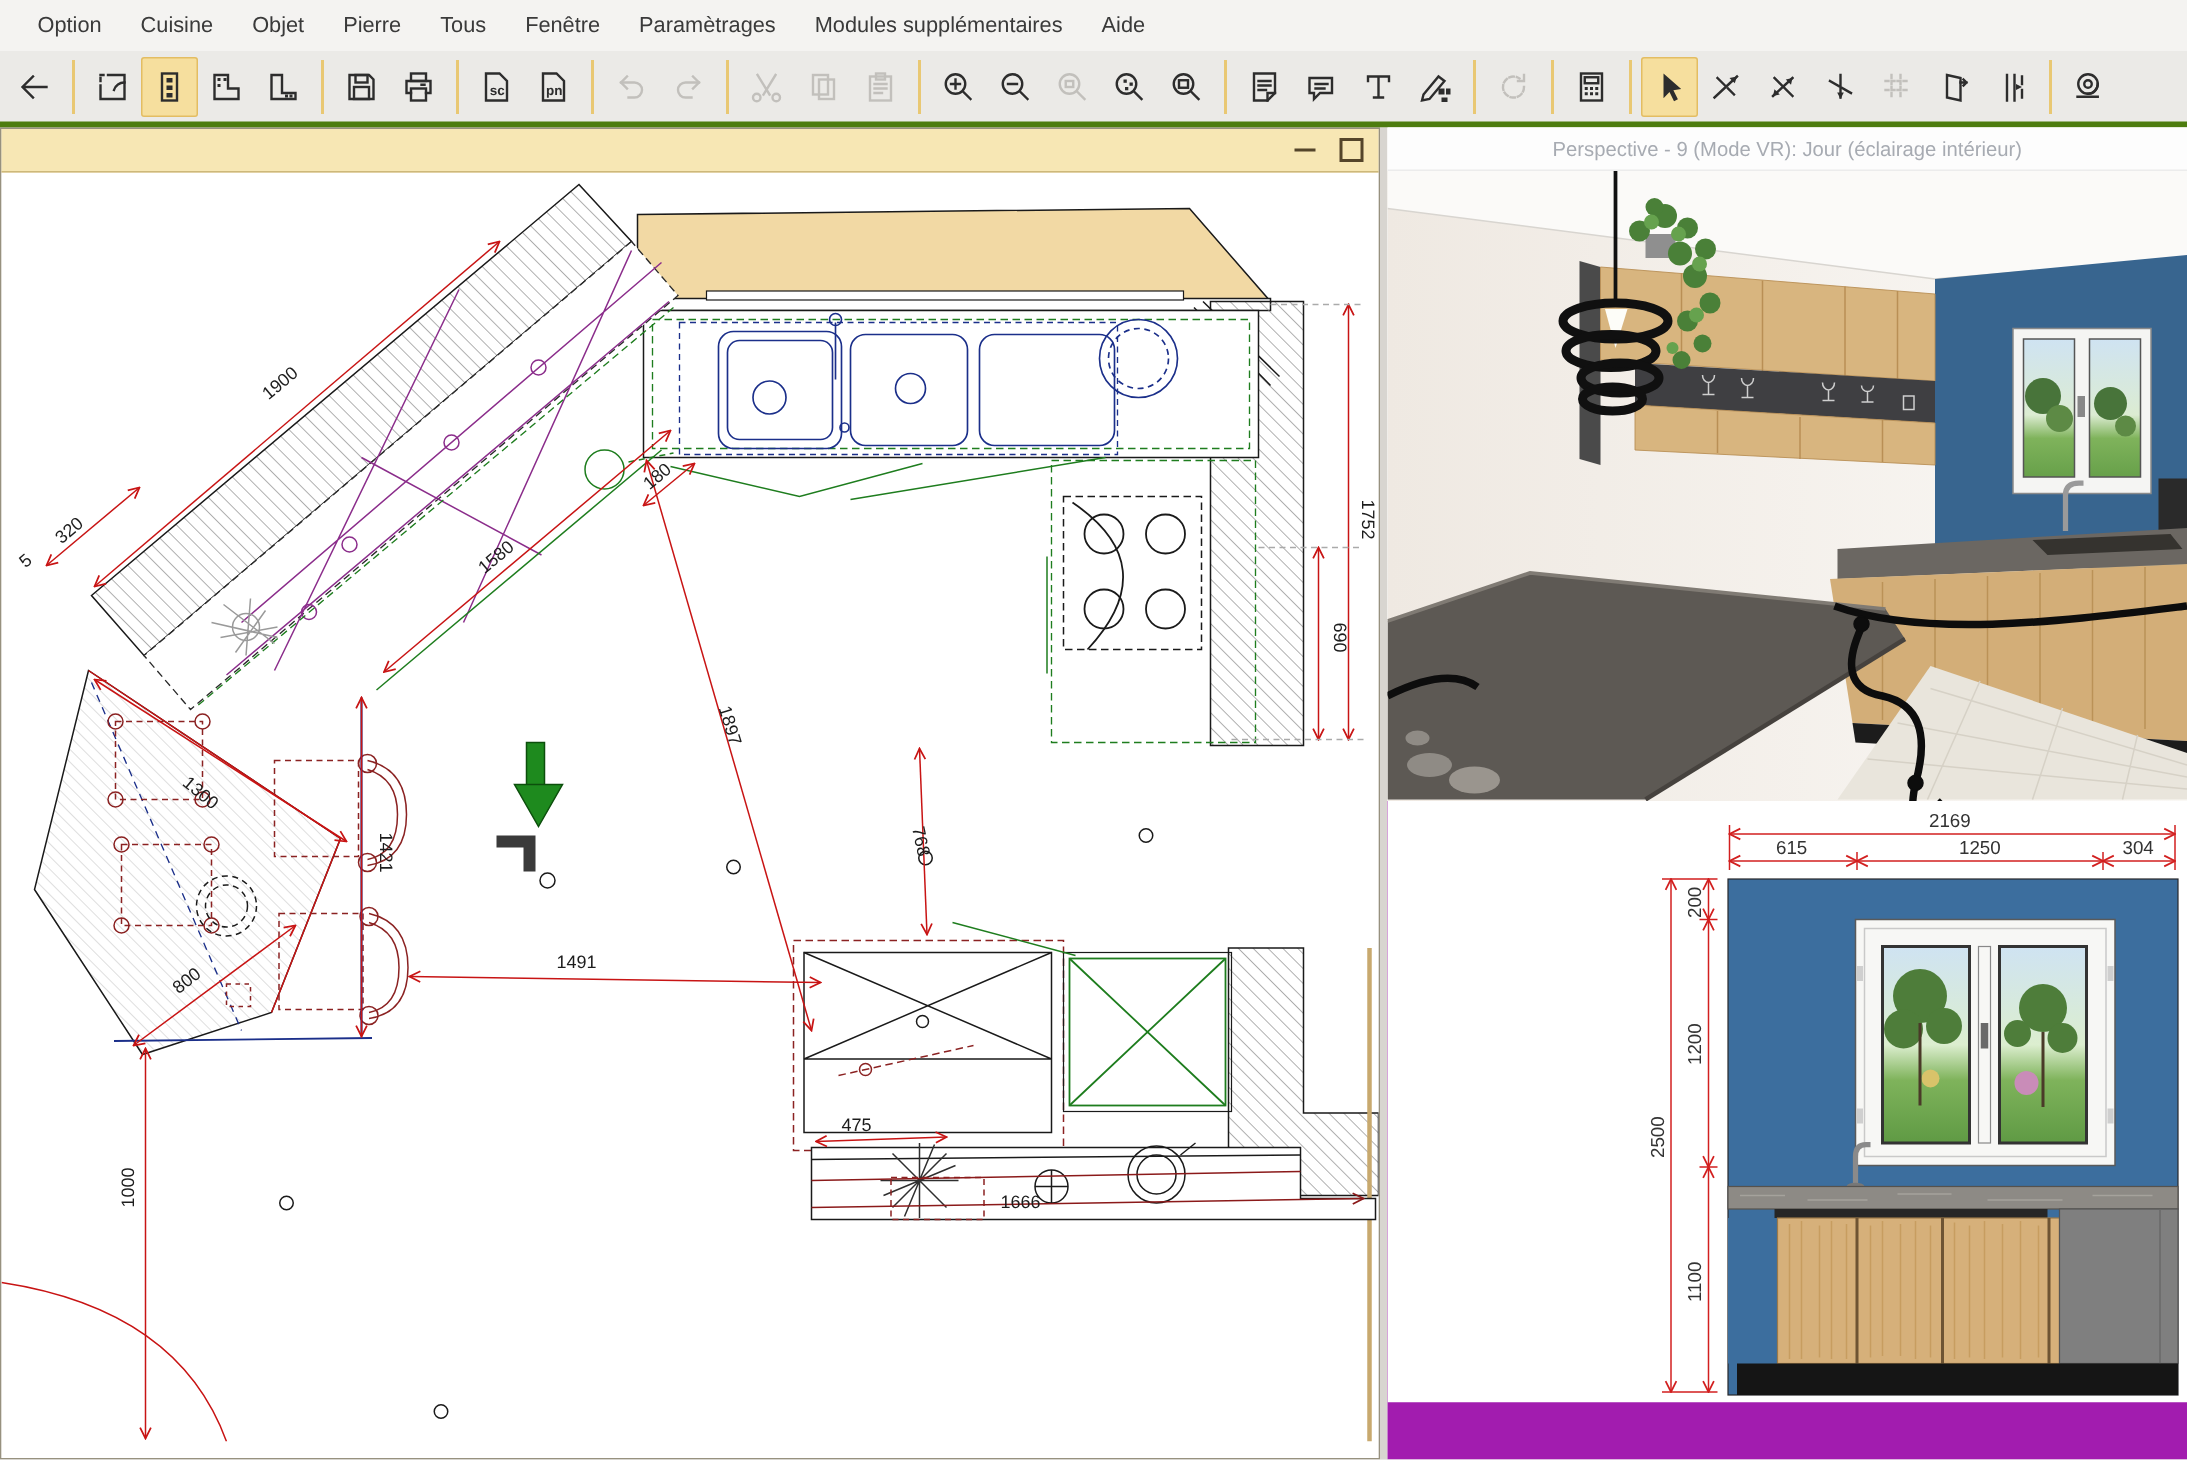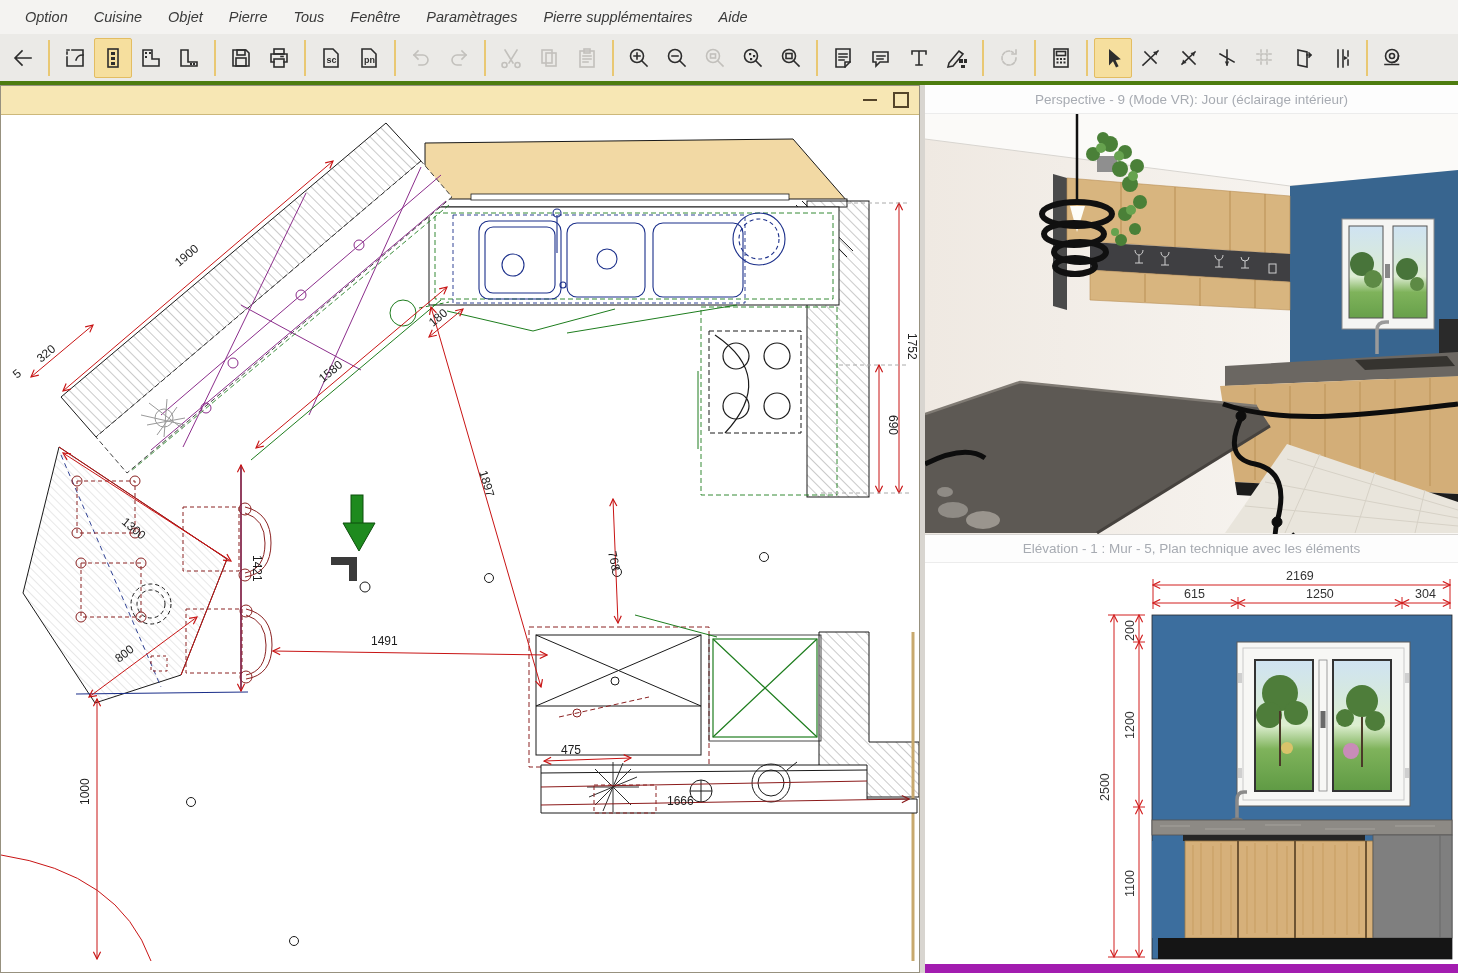--- a/index.html
+++ b/index.html
@@ -4,21 +4,21 @@
 <style>
   html,body{margin:0;padding:0;width:1458px;height:973px;overflow:hidden;
     font-family:"Liberation Sans",sans-serif;background:#e8e6e3;}
   #app{width:1458px;height:973px;display:flex;flex-direction:column;}
   
   .titlebar{height:14px;background:#f0b852;overflow:hidden;flex:none;}
   .titlebar span{display:block;text-align:center;font-size:11.5px;font-weight:bold;
     color:#7a330f;white-space:nowrap;transform:translateY(-3px);}
   
   .menubar{height:34px;background:#f4f3f1;display:flex;align-items:center;
-    padding-left:12px;font-size:14.5px;color:#3a3a3a;flex:none;font-style:italic;}
+    padding-left:12px;font-size:14.5px;color:#3a3a3a;flex:none;}
   .mi{padding:6px 13px;cursor:default;}
   
   .toolbar{height:47px;background:#ebeae7;border-bottom:4px solid #4d7c0f;
     display:flex;align-items:center;padding-left:4px;flex:none;}
   .tb{width:36px;height:38px;display:flex;align-items:center;justify-content:center;
     border:1px solid transparent;border-radius:2px;flex:none;}
   .tb.sel{background:#f6df9e;border-color:#e3bd62;}
   .sep{width:2px;height:36px;background:#e9c873;margin:0 6px;flex:none;}
   .ic{width:24px;height:24px;stroke:#2d2d2d;stroke-width:1.6;fill:none;stroke-linecap:square;}
   .ic .fil{fill:#2d2d2d;stroke:none;}
@@ -50,21 +50,21 @@
 
 
   <div class="menubar">
     <span class="mi">Option</span>
     <span class="mi">Cuisine</span>
     <span class="mi">Objet</span>
     <span class="mi">Pierre</span>
     <span class="mi">Tous</span>
     <span class="mi">Fenêtre</span>
     <span class="mi">Paramètrages</span>
-    <span class="mi">Pierre supplémentaires</span>
+    <span class="mi">Modules supplémentaires</span>
     <span class="mi">Aide</span>
   </div>
 
   <div class="toolbar">
     <div class="tb">
         <svg class="ic" viewBox="0 0 24 24">
           <path d="M20,12 H5 M11,5 l-7,7 7,7"></path>
         </svg>
       </div>
     <div class="sep"></div>
@@ -628,23 +628,20 @@
           <g stroke="#0d0d0d" fill="none">
             <path d="M298,290 C360,312 450,300 533,290" stroke-width="5"></path>
             <path d="M318,300 q-22,44 12,50 q36,8 22,58 q-8,38 18,12" stroke-width="5"></path>
             <circle cx="316" cy="302" r="5" fill="#0d0d0d"></circle>
             <circle cx="352" cy="408" r="5" fill="#0d0d0d"></circle>
             <path d="M0,350 q40,-20 60,-6" stroke-width="5"></path>
           </g>
         </svg>
       </div>
 
-      <div class="sub-title et">
-        <span>Elévation - 1 : Mur - 5, Plan technique avec les éléments</span>
-      </div>
 
       <div class="elev-view">
         <svg width="533" height="401" viewBox="0 0 533 401">
           <defs>
             <linearGradient id="gdn" x1="0" y1="0" x2="0" y2="1">
               <stop offset="0" stop-color="#cfe3f2"></stop>
                 <stop offset="0.5" stop-color="#dceecf"></stop>
               <stop offset="0.68" stop-color="#7fb35b"></stop>
                 <stop offset="1" stop-color="#5f9a44"></stop>
             </linearGradient>

